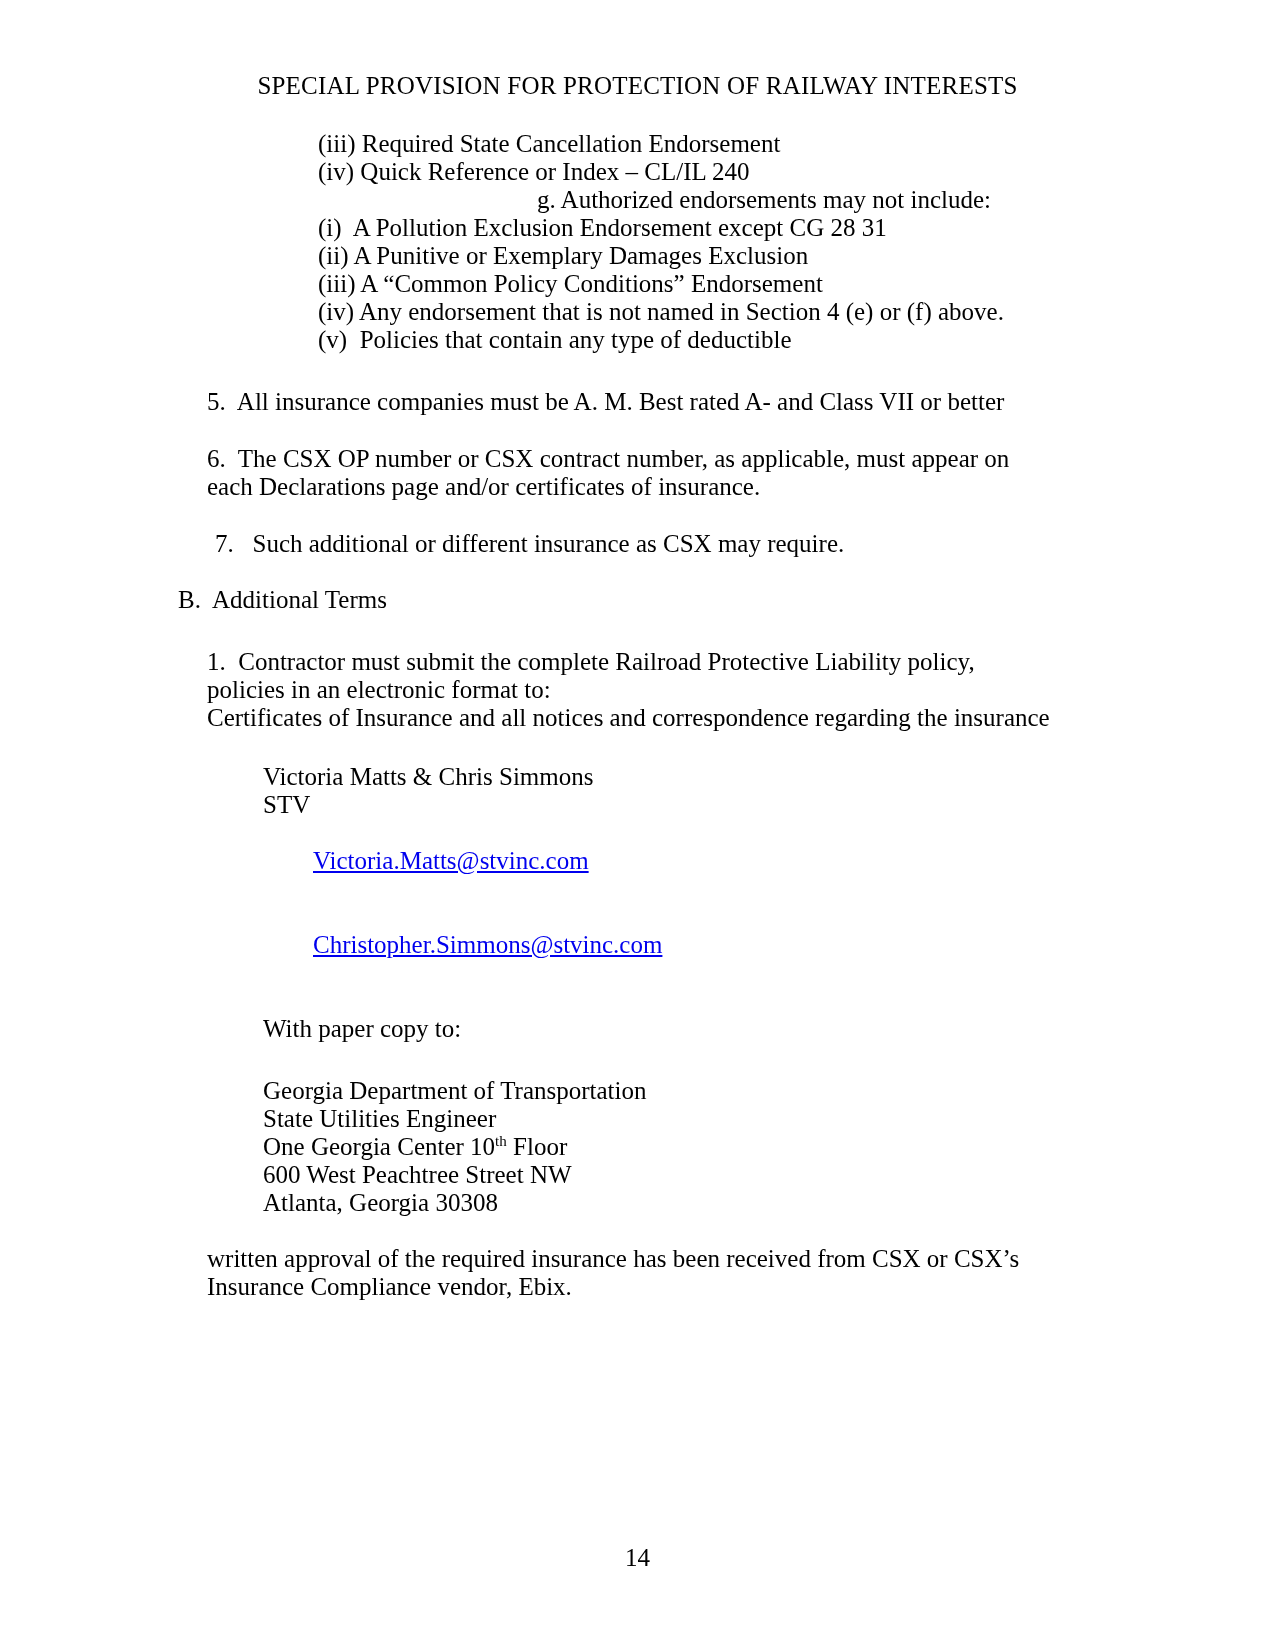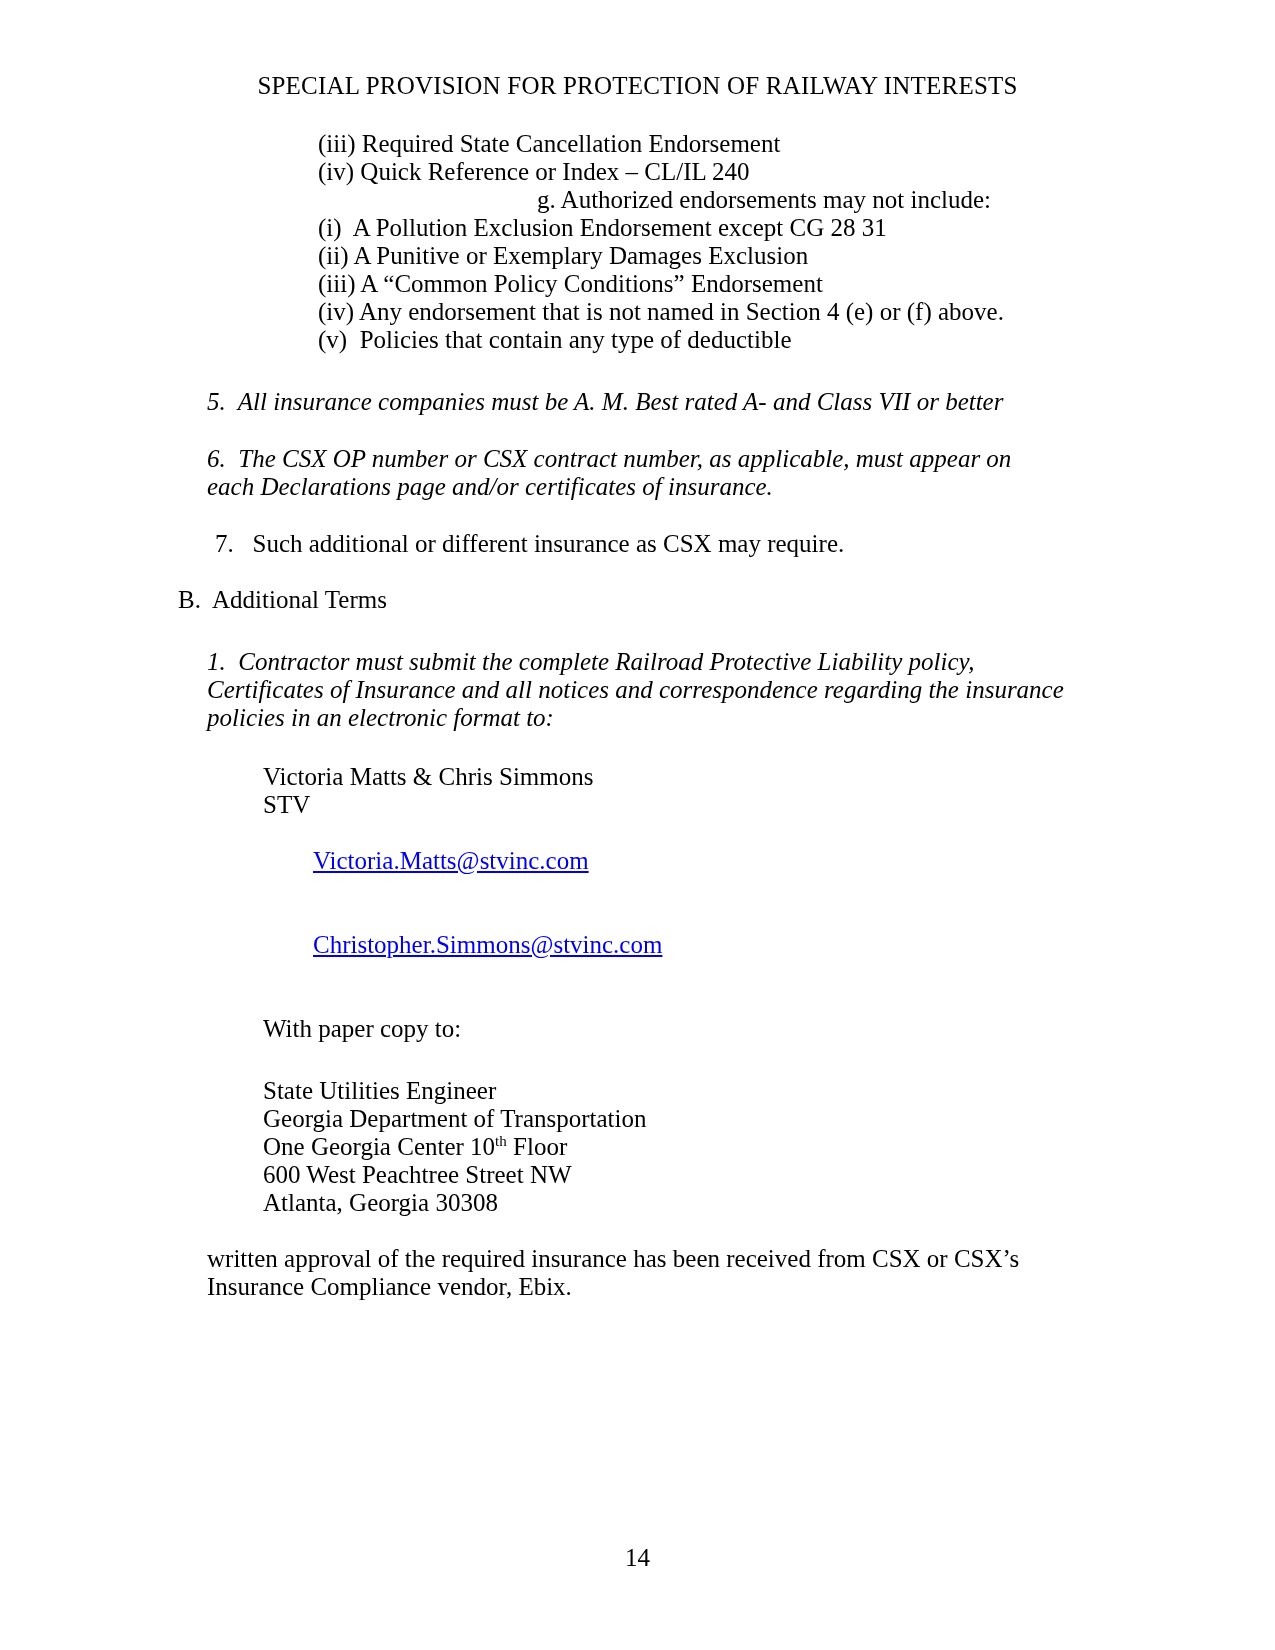--- a/index.html
+++ b/index.html
@@ -25,23 +25,23 @@
   
   .ind-sub  { margin-left: 318px; }  
   .ind-g    { margin-left: 253px; text-align: center; }  
   .ind-num  { margin-left: 207px; }  
   .ind-7    { margin-left: 215px; }  
   .ind-B    { margin-left: 178px; }  
   .ind-cont { margin-left: 263px; }  
 
   
   .mb28 { margin-bottom: 28px; }
-  .mb29 { margin-bottom: 29px; font-style: italic; }
+  .mb29 { margin-bottom: 29px; }
   .mb30 { margin-bottom: 30px; }
-  .mb31 { margin-bottom: 31px; font-style: italic; }
+  .mb31 { margin-bottom: 31px; }
   .mb34 { margin-bottom: 34px; }
 
   a.email {
     color: #0000EE;
     text-decoration: underline;
   }
   sup.ord {
     vertical-align: super;
     font-size: 60%;
     line-height: 0;
@@ -79,40 +79,40 @@
       <div class="line ind-num">6.  The CSX OP number or CSX contract number, as applicable, must appear on</div>
       <div class="line ind-num">each Declarations page and/or certificates of insurance.</div>
     </div>
 
     <div class="line ind-7 mb28">7.   Such additional or different insurance as CSX may require.</div>
 
     <div class="line ind-B mb34">B.  Additional Terms</div>
 
     <div class="mb31">
       <div class="line ind-num">1.  Contractor must submit the complete Railroad Protective Liability policy,</div>
+      <div class="line ind-num">policies in an electronic format to:</div>
       <div class="line ind-num">Certificates of Insurance and all notices and correspondence regarding the insurance</div>
-      <div class="line ind-num">policies in an electronic format to:</div>
     </div>
 
     <div class="mb28">
       <div class="line ind-cont">Victoria Matts &amp; Chris Simmons</div>
       <div class="line ind-cont">STV</div>
       <div class="line ind-cont">
         <a href="#" class="email">Victoria.Matts@stvinc.com</a>
       </div>
       <div class="line ind-cont">
         <a href="#" class="email">Christopher.Simmons@stvinc.com</a>
       </div>
     </div>
 
     <div class="line ind-cont mb34">With paper copy to:</div>
 
     <div class="mb28">
+      <div class="line ind-cont">Georgia Department of Transportation</div>
       <div class="line ind-cont">State Utilities Engineer</div>
-      <div class="line ind-cont">Georgia Department of Transportation</div>
       <div class="line ind-cont"><span>One Georgia Center 10</span><sup class="ord">th</sup><span> Floor</span></div>
       <div class="line ind-cont">600 West Peachtree Street NW</div>
       <div class="line ind-cont">Atlanta, Georgia 30308</div>
     </div>
 
     <div>
       <div class="line ind-num">written approval of the required insurance has been received from CSX or CSX’s</div>
       <div class="line ind-num">Insurance Compliance vendor, Ebix.</div>
     </div>
 

